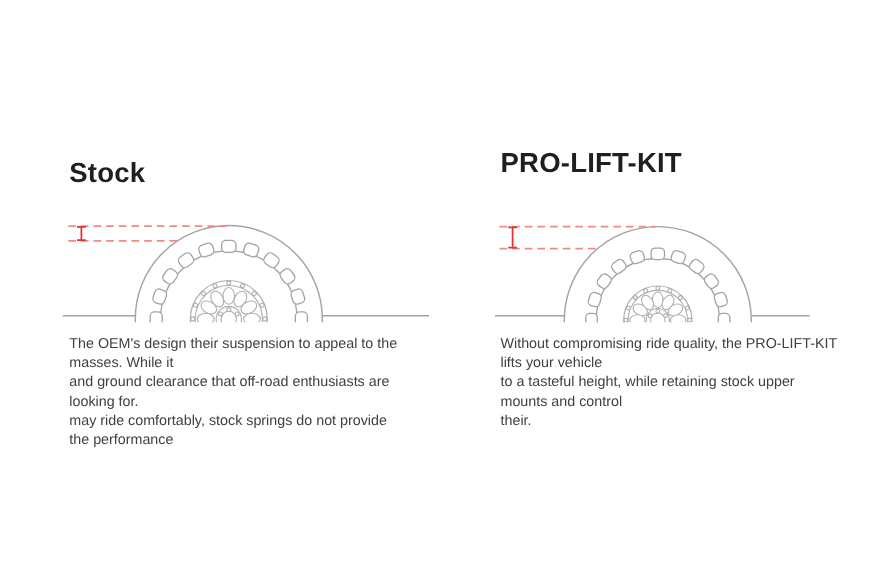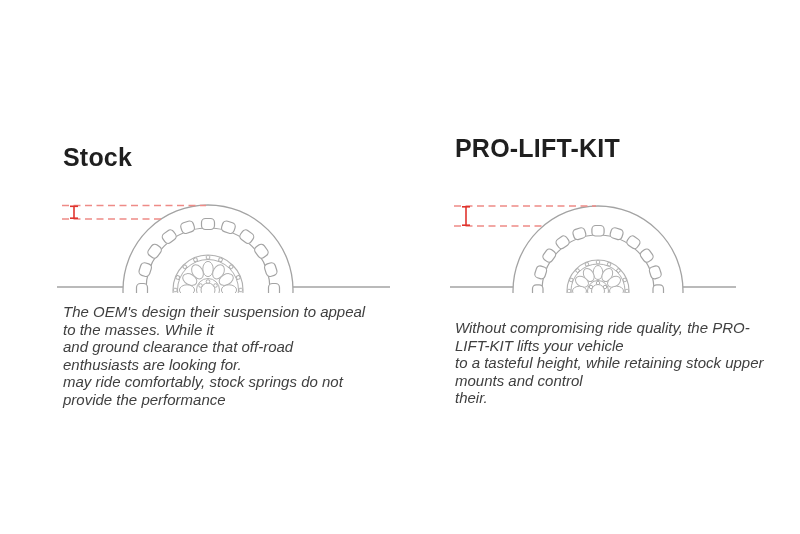--- a/index.html
+++ b/index.html
@@ -7,23 +7,22 @@
     width:800px;height:534px;background:var(--bg,#ffffff);
     font-family:"Liberation Sans","DejaVu Sans",sans-serif;
     position:relative;overflow:hidden;
   }
   .abs{position:absolute;}
   .heading{
     font-size:25px;font-weight:700;color:var(--heading-color,#1f1f1f);
     letter-spacing:.2px;line-height:24px;margin:0;
   }
   .body-text{
-    font-size:15px;color:var(--body-color,#404040);line-height:17.5px;
+    font-size:13px;color:var(--body-color,#404040);line-height:17.5px;
     width:310px;
-    font-style:italic;
   }
   
   .st-gray{stroke:var(--line-gray,#a3a3a3);fill:none;stroke-width:1.3;}
   .st-gray-fill{stroke:var(--line-gray,#a3a3a3);fill:#ffffff;stroke-width:1.2;}
   .st-rim{stroke:var(--rim-gray,#b0b0b0);fill:#ffffff;stroke-width:1.1;}
   .st-rim-open{stroke:var(--rim-gray,#b0b0b0);fill:#ffffff;stroke-width:1;}
   .hatch-line{stroke:var(--hatch-red,#e25550);stroke-width:1;}
   .dash-red{stroke:var(--dash-red,#ee8b87);stroke-width:1.6;stroke-dasharray:7 4.5;fill:none;}
   .measure-red{stroke:var(--measure-red,#e0342e);stroke-width:1.6;fill:none;}
 </style>
@@ -187,17 +186,17 @@
     <line x1="6" y1="9" x2="148" y2="9" class="dash-red"></line>
     <line x1="6" y1="29" x2="95" y2="29" class="dash-red"></line>
   </g>
   <g>
     <line x1="18" y1="9.8" x2="18" y2="28.2" class="measure-red"></line>
     <line x1="14" y1="9.8" x2="22" y2="9.8" class="measure-red"></line>
     <line x1="14" y1="28.2" x2="22" y2="28.2" class="measure-red"></line>
   </g>
 </svg>
 
-<div class="body-text abs" style="left:455px;top:303px;margin-top:16px;">
+<div class="body-text abs" style="left:455px;top:303px;">
   <div>Without compromising ride quality, the PRO-LIFT-KIT lifts your vehicle</div>
   <div>to a tasteful height, while retaining stock upper mounts and control</div>
   <div>their.</div>
 </div>
 
 </body></html>

